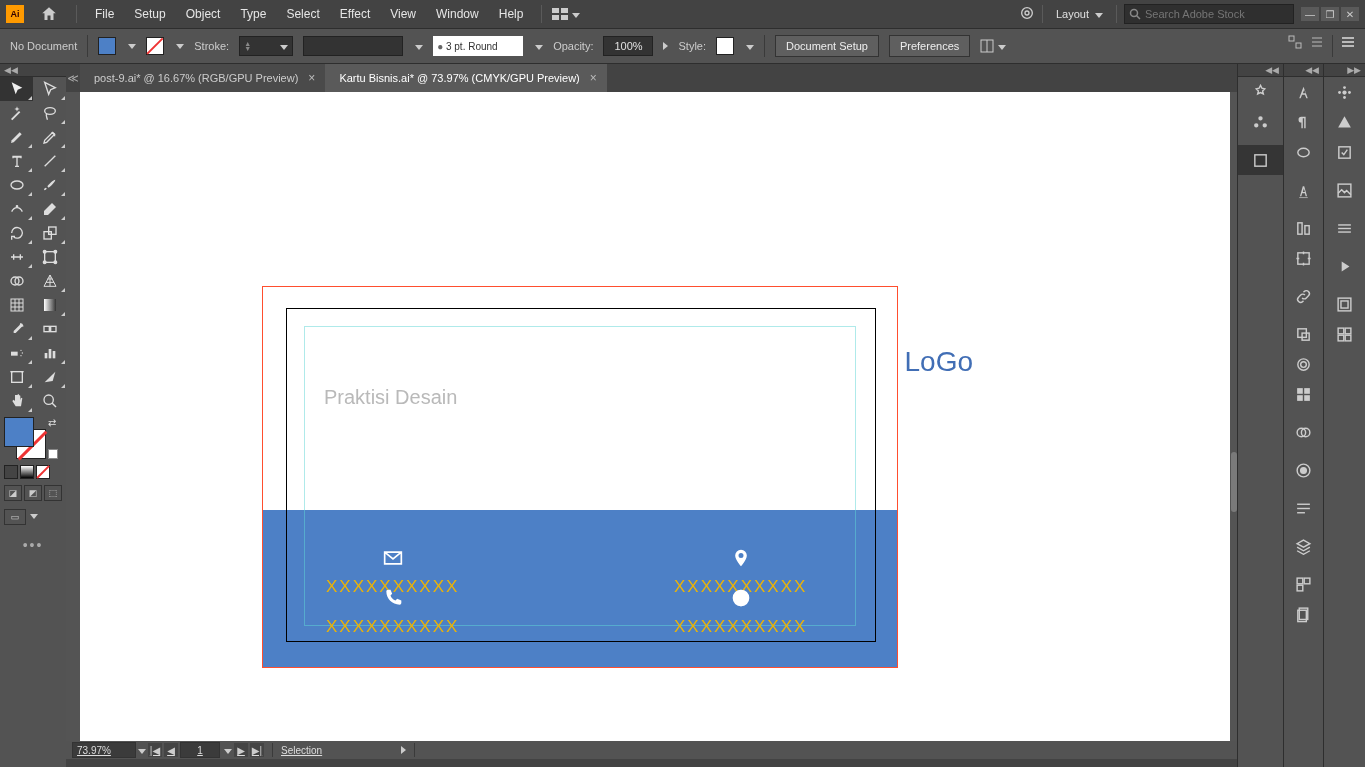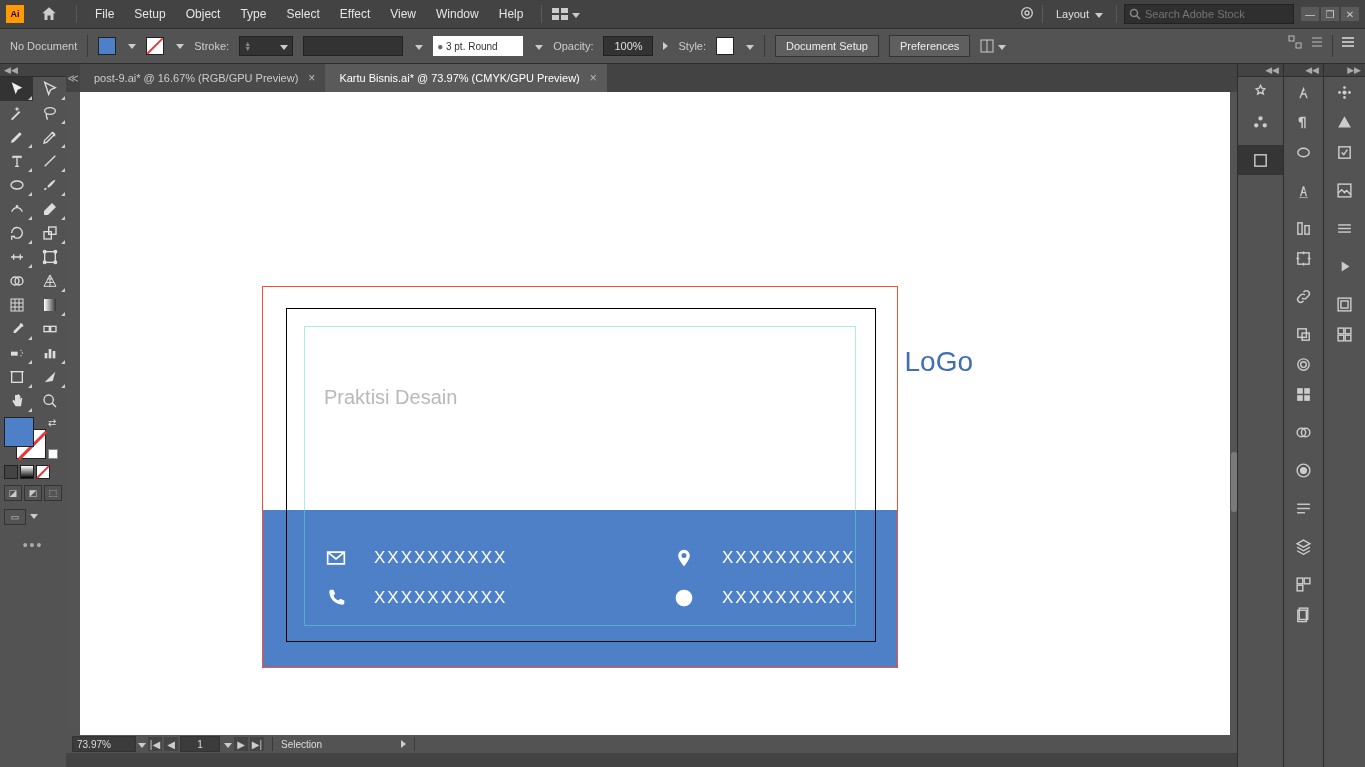--- a/index.html
+++ b/index.html
@@ -79,30 +79,30 @@
 .canvas-wrap { position:absolute; left:66px; top:28px; bottom:18px; right:128px; background:#545454; overflow:hidden; }
 .canvas-page { position:absolute; left:14px; top:-2px; width:1150px; height:668px; background:#fff; }
 .bleed { position:absolute; left:196px; top:194px; width:636px; height:382px; border:1px solid #ff4e2e; }
 .trim  { position:absolute; left:220px; top:216px; width:590px; height:334px; border:1px solid #000; }
 .safe  { position:absolute; left:238px; top:234px; width:552px; height:300px; border:1px solid #5fd6d6; opacity:.5;}
 .card-blue { position:absolute; left:196px; top:418px; width:636px; height:158px; background:#4d80c6; }
 .card-name { position:absolute; left:258px; top:254px; font-size:30px; font-weight:500; color:#416eb5; font-family: "Segoe UI", sans-serif;}
 .card-sub  { position:absolute; left:258px; top:294px; font-size:20px; color:#b9b9b9; }
 .card-logo { position:absolute; right:264px; top:254px; font-size:28px; color:#416eb5; letter-spacing:0;}
 .card-logo .g { text-transform:none; }
-.contact { position:absolute; color:#ffffff; display:flex; align-items:center; gap:28px; font-size:17px; letter-spacing:2px;}
+.contact { position:absolute; color:#eab308; display:flex; align-items:center; gap:9px; font-size:17px; letter-spacing:2px;flex-direction:column;}
 .contact svg{ width:20px; height:20px; fill:#fff;}
 .c1{ left:260px; top:456px;}
 .c2{ left:260px; top:496px;}
 .c3{ left:608px; top:456px;}
 .c4{ left:608px; top:496px;}
 .scroll-thumb { position:absolute; right:0; top:360px; width:6px; height:60px; background:#7a7a7a; border-radius:3px;}
 
 
-.statusbar { position:absolute; left:66px; bottom:14px; height:18px; right:128px; background:#535353; display:flex; align-items:center; font-size:10px; color:#ddd; }
+.statusbar { position:absolute; left:66px; bottom:8px; height:18px; right:128px; background:#535353; display:flex; align-items:center; font-size:10px; color:#ddd;text-decoration:underline; }
 .zoom-box { width:64px; height:16px; border:1px solid #333; background:#3b3b3b; display:flex; align-items:center; padding:0 4px; margin-left:6px;}
 .nav-btn { width:14px; height:14px; display:flex; align-items:center; justify-content:center; color:#ccc; background:#444; margin-left:2px;}
 .art-num { width:40px; height:16px; background:#3b3b3b; border:1px solid #333; display:flex; align-items:center; justify-content:center; margin:0 2px;}
 .status-sep{ width:1px; height:14px; background:#3a3a3a; margin:0 8px;}
 .status-tool { min-width:120px; }
 
 
 .rightpanels { position:absolute; right:0; top:0; bottom:0; width:128px; display:flex;}
 .panel-col { background:#535353; border-left:1px solid #2e2e2e; display:flex; flex-direction:column; }
 .panel-col .pc-top { height:13px; background:#434343; border-bottom:1px solid #2e2e2e; display:flex; align-items:center; justify-content:flex-end; padding-right:4px; font-size:9px; color:#aaa;}

